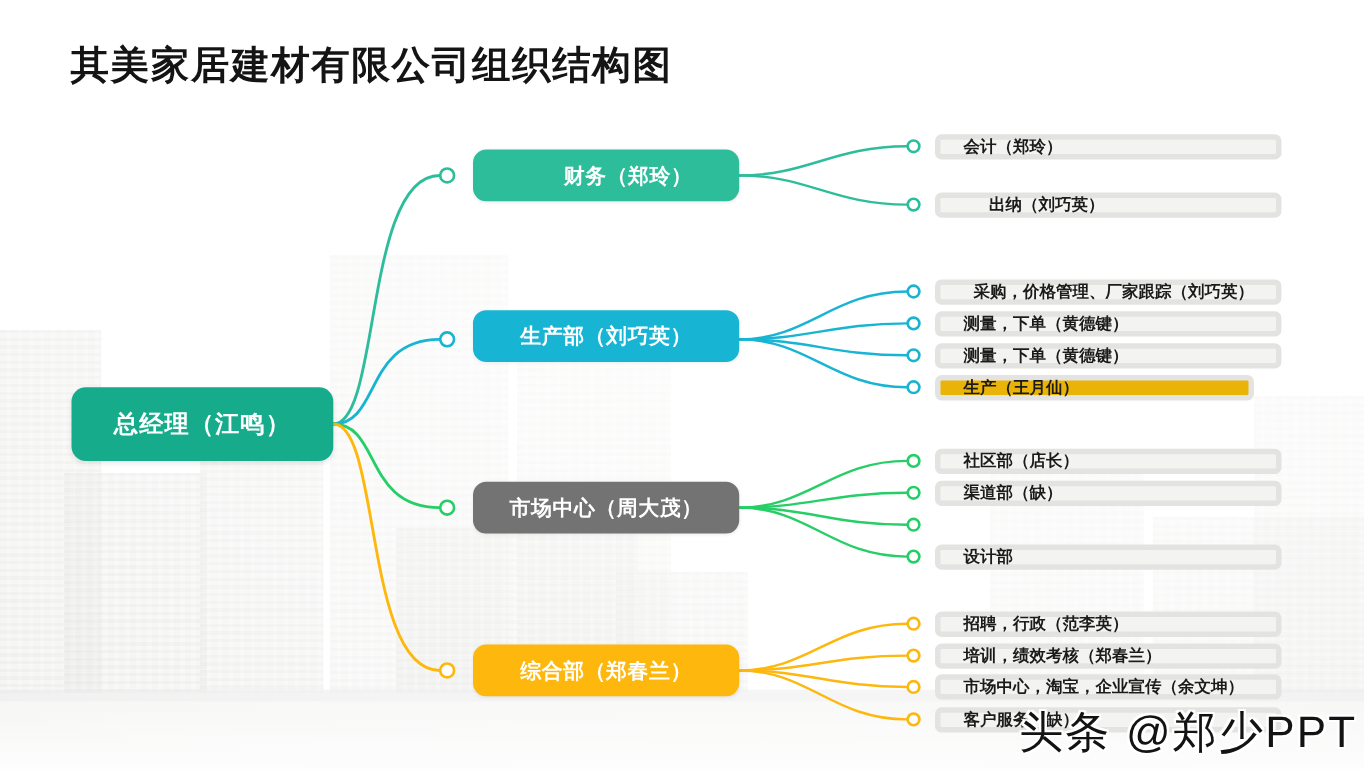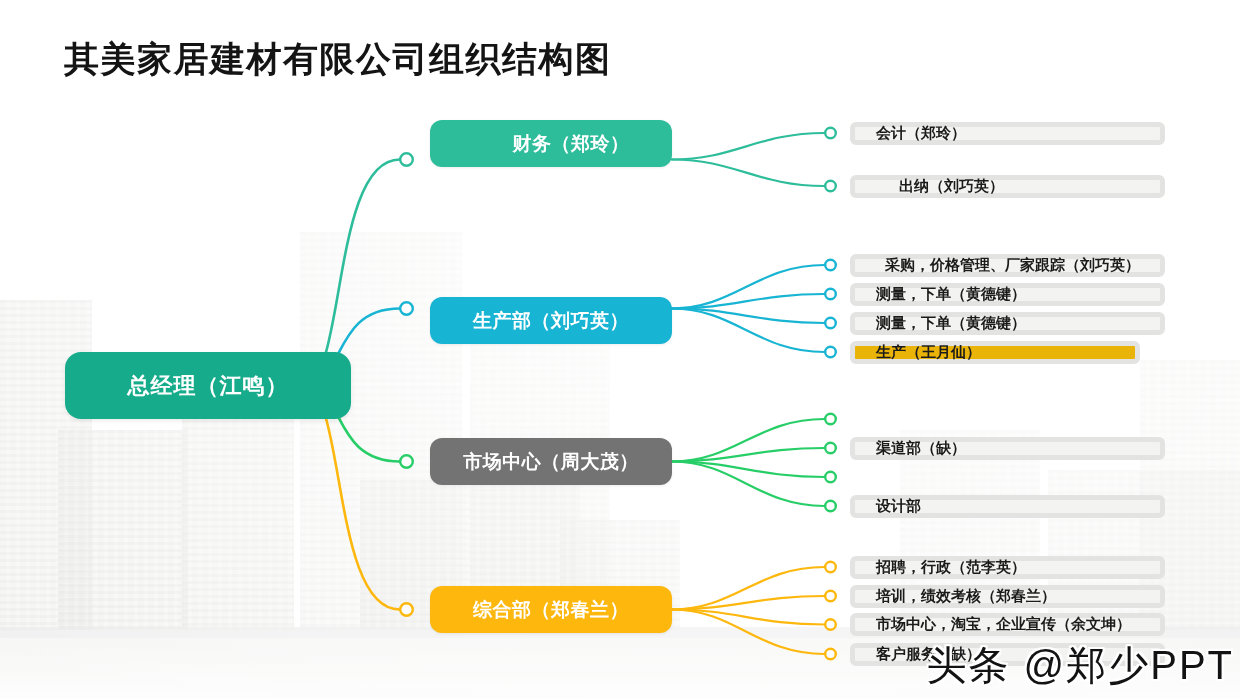--- a/index.html
+++ b/index.html
@@ -86,51 +86,54 @@
       <path d="M 672 609.5 C 735 609.5, 757 596, 824.5 596" stroke="#FDB70D" stroke-width="2.2" fill="none" stroke-linecap="round"></path>
       <circle cx="830.5" cy="596" r="5.3" fill="#ffffff" stroke="#FDB70D" stroke-width="2.4"></circle>
       <path d="M 672 609.5 C 735 609.5, 757 624.5, 824.5 624.5" stroke="#FDB70D" stroke-width="2.2" fill="none" stroke-linecap="round"></path>
       <circle cx="830.5" cy="624.5" r="5.3" fill="#ffffff" stroke="#FDB70D" stroke-width="2.4"></circle>
       <path d="M 672 609.5 C 735 609.5, 757 654, 824.5 654" stroke="#FDB70D" stroke-width="2.2" fill="none" stroke-linecap="round"></path>
       <circle cx="830.5" cy="654" r="5.3" fill="#ffffff" stroke="#FDB70D" stroke-width="2.4"></circle>
     </svg>
 
   <div class="title">其美家居建材有限公司组织结构图</div>
 
-  <div class="node root" id="rootNode" style="left: 65px; top: 352px; width: 286px; height: 67px; background: rgb(22, 172, 139);">
+  <div class="node root" id="rootNode" style="left: 65px; top: 352px; width: 238px; height: 67px; background: rgb(22, 172, 139); border-radius: 13px;">
     <span>总经理（江鸣）</span>
   </div>
 
   <div class="watermark">头条 @郑少PPT</div>
-<div class="node branch" style="left: 430px; top: 120px; width: 242px; height: 47px; background: rgb(46, 189, 155); padding-left: 40px;">
+<div class="node branch" style="left: 430px; top: 136px; width: 242px; height: 47px; background: rgb(46, 189, 155); padding-left: 40px;">
       <span>财务（郑玲）</span>
     </div>
     <div class="leaf" style="left: 850px; top: 121.5px; width: 315px; height: 23px; background: rgb(243, 243, 241); border-color: rgb(227, 227, 225);">
       <span>会计（郑玲）</span>
     </div>
     <div class="leaf" style="left: 850px; top: 174.5px; width: 315px; height: 23px; background: rgb(243, 243, 241); border-color: rgb(227, 227, 225); padding-left: 44px;">
       <span>出纳（刘巧英）</span>
     </div>
-    <div class="node branch" style="left: 430px; top: 297px; width: 242px; height: 47px; background: rgb(24, 180, 211);">
+    <div class="node branch" style="left: 430px; top: 282px; width: 242px; height: 47px; background: rgb(24, 180, 211);">
       <span>生产部（刘巧英）</span>
     </div>
     <div class="leaf" style="left: 850px; top: 253.5px; width: 315px; height: 23px; background: rgb(243, 243, 241); border-color: rgb(227, 227, 225); padding-left: 30px;">
       <span>采购，价格管理、厂家跟踪（刘巧英）</span>
     </div>
     <div class="leaf" style="left: 850px; top: 282.5px; width: 315px; height: 23px; background: rgb(243, 243, 241); border-color: rgb(227, 227, 225);">
       <span>测量，下单（黄德键）</span>
     </div>
     <div class="leaf" style="left: 850px; top: 311.5px; width: 315px; height: 23px; background: rgb(243, 243, 241); border-color: rgb(227, 227, 225);">
       <span>测量，下单（黄德键）</span>
     </div>
     <div class="leaf" style="left: 850px; top: 340.5px; width: 290px; height: 23px; background: #eab308; border-color: rgb(227, 227, 225);">
       <span>生产（王月仙）</span>
     </div>
     <div class="node branch" style="left: 430px; top: 438px; width: 242px; height: 47px; background: #737373;">
       <span>市场中心（周大茂）</span>
+    </div>
+    <div class="leaf" style="left: 850px; top: 407.5px; width: 315px; height: 23px; background: rgb(243, 243, 241); border-color: rgb(227, 227, 225);">
+      <span>社区部（店长）</span>
     </div>
     <div class="leaf" style="left: 850px; top: 436.5px; width: 315px; height: 23px; background: rgb(243, 243, 241); border-color: rgb(227, 227, 225);">
       <span>渠道部（缺）</span>
     </div>
     <div class="leaf" style="left: 850px; top: 494.5px; width: 315px; height: 23px; background: rgb(243, 243, 241); border-color: rgb(227, 227, 225);">
       <span>设计部</span>
     </div>
     <div class="node branch" style="left: 430px; top: 586px; width: 242px; height: 47px; background: rgb(253, 183, 13); text-align: center;">
       <span>综合部（郑春兰）</span>
     </div>

